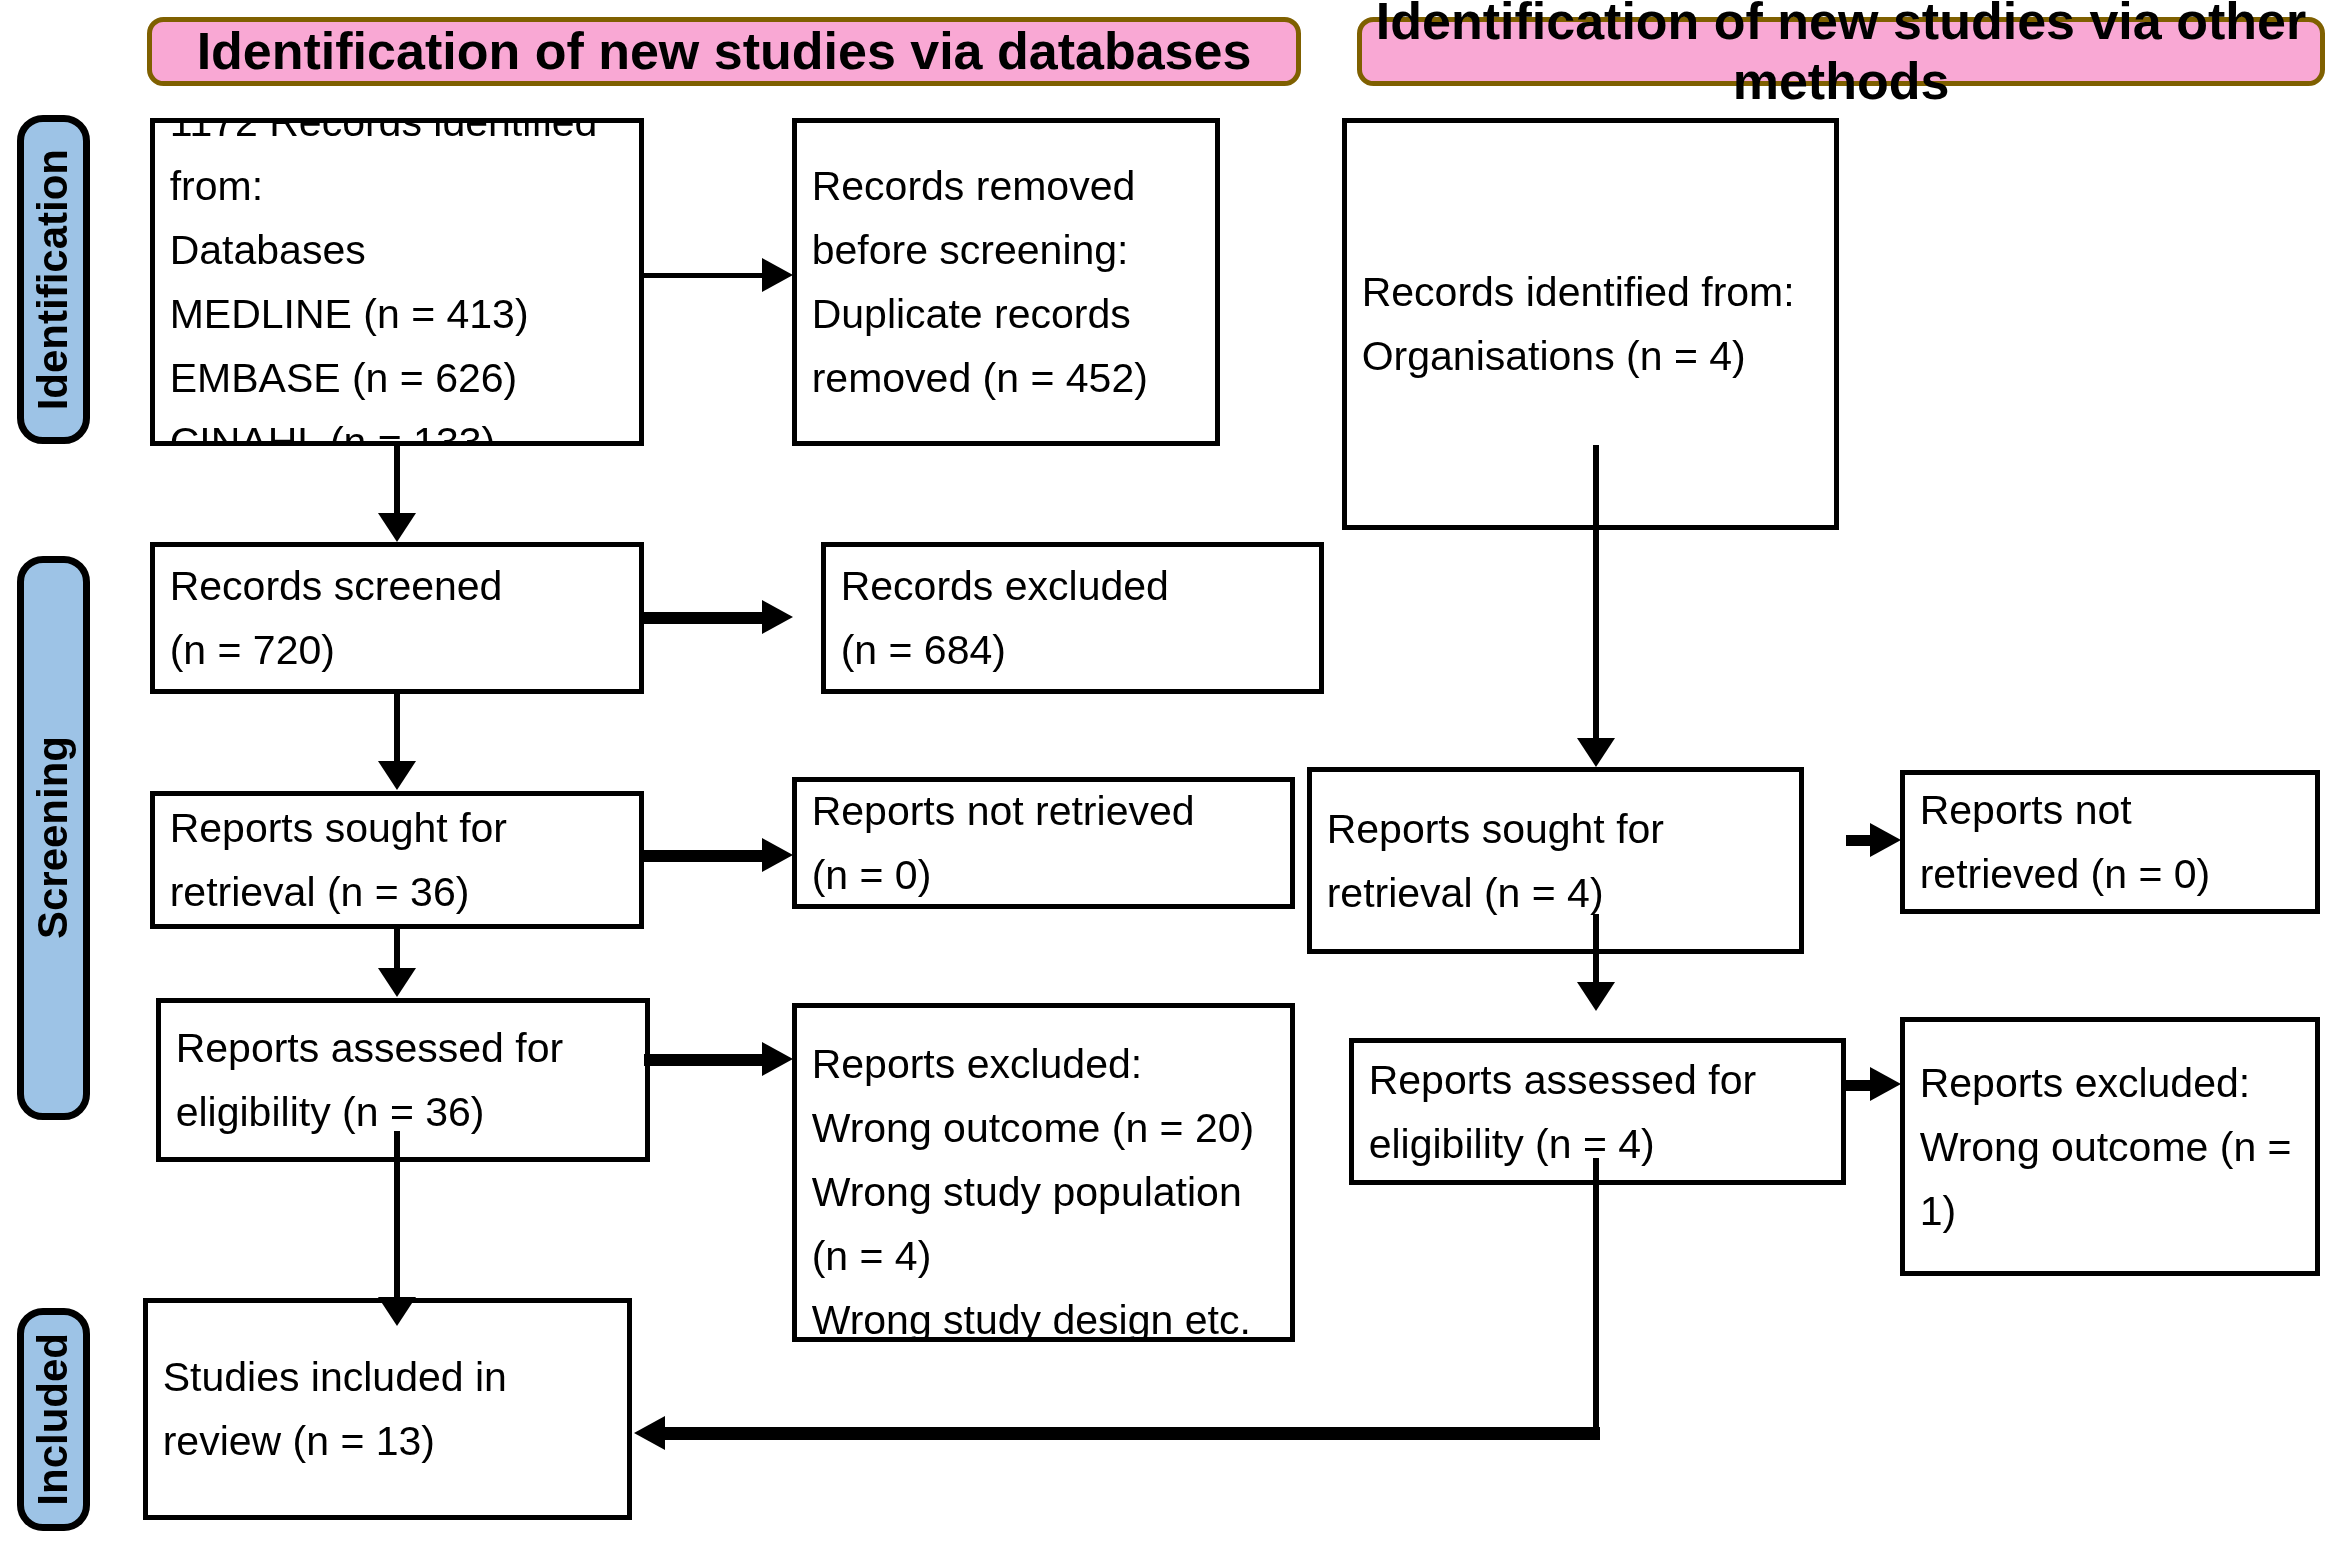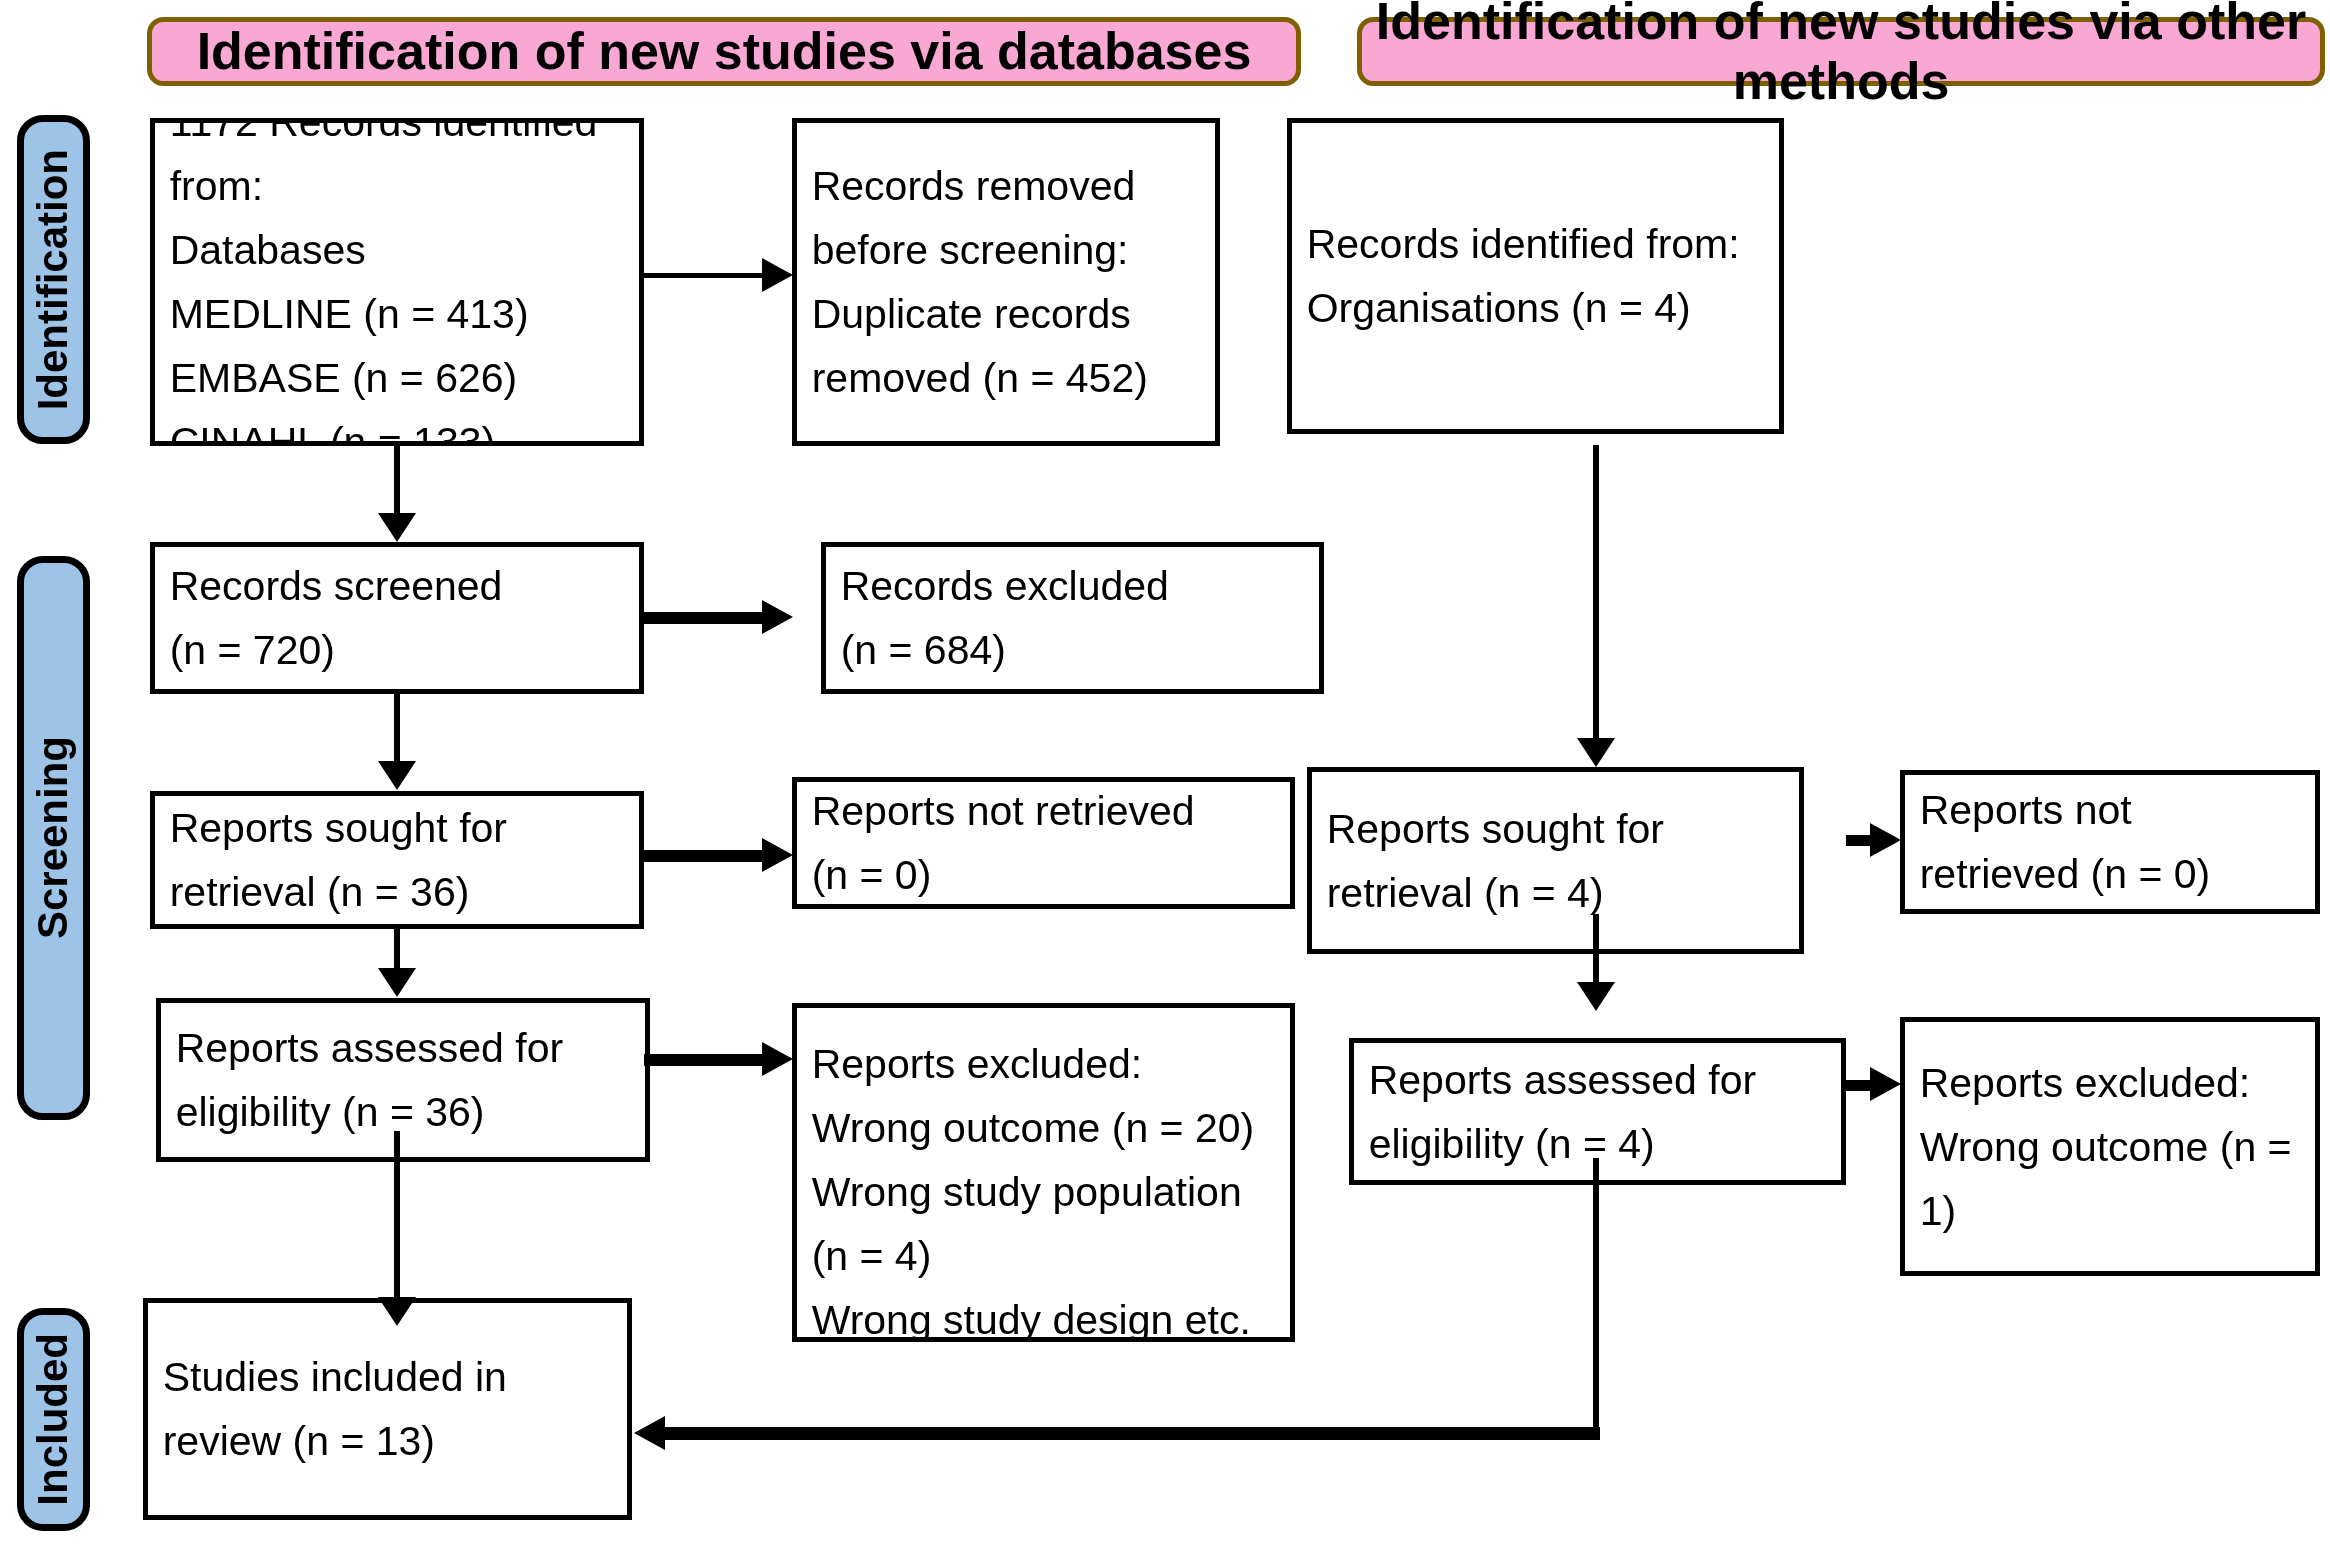--- a/index.html
+++ b/index.html
@@ -73,21 +73,21 @@
   <div class="box-text">1172 Records identified from:
 Databases
 MEDLINE (n = 413)
 EMBASE (n = 626)
 CINAHL (n = 133)</div>
 </div>
 <div class="box" style="left:792px; top:118px; width:428px; height:328px">
   <div class="box-text">Records removed before screening:
 Duplicate records removed (n = 452)</div>
 </div>
-<div class="box" style="left:1287px; top:118px; width:497px; height:316px">
+<div class="box" style="left:1342px; top:118px; width:497px; height:412px">
   <div class="box-text">Records identified from:
 Organisations (n = 4)</div>
 </div>
 
 <div class="box" style="left:150px; top:542px; width:494px; height:152px">
   <div class="box-text">Records screened
 (n = 720)</div>
 </div>
 <div class="box" style="left:821px; top:542px; width:503px; height:152px">
   <div class="box-text">Records excluded

